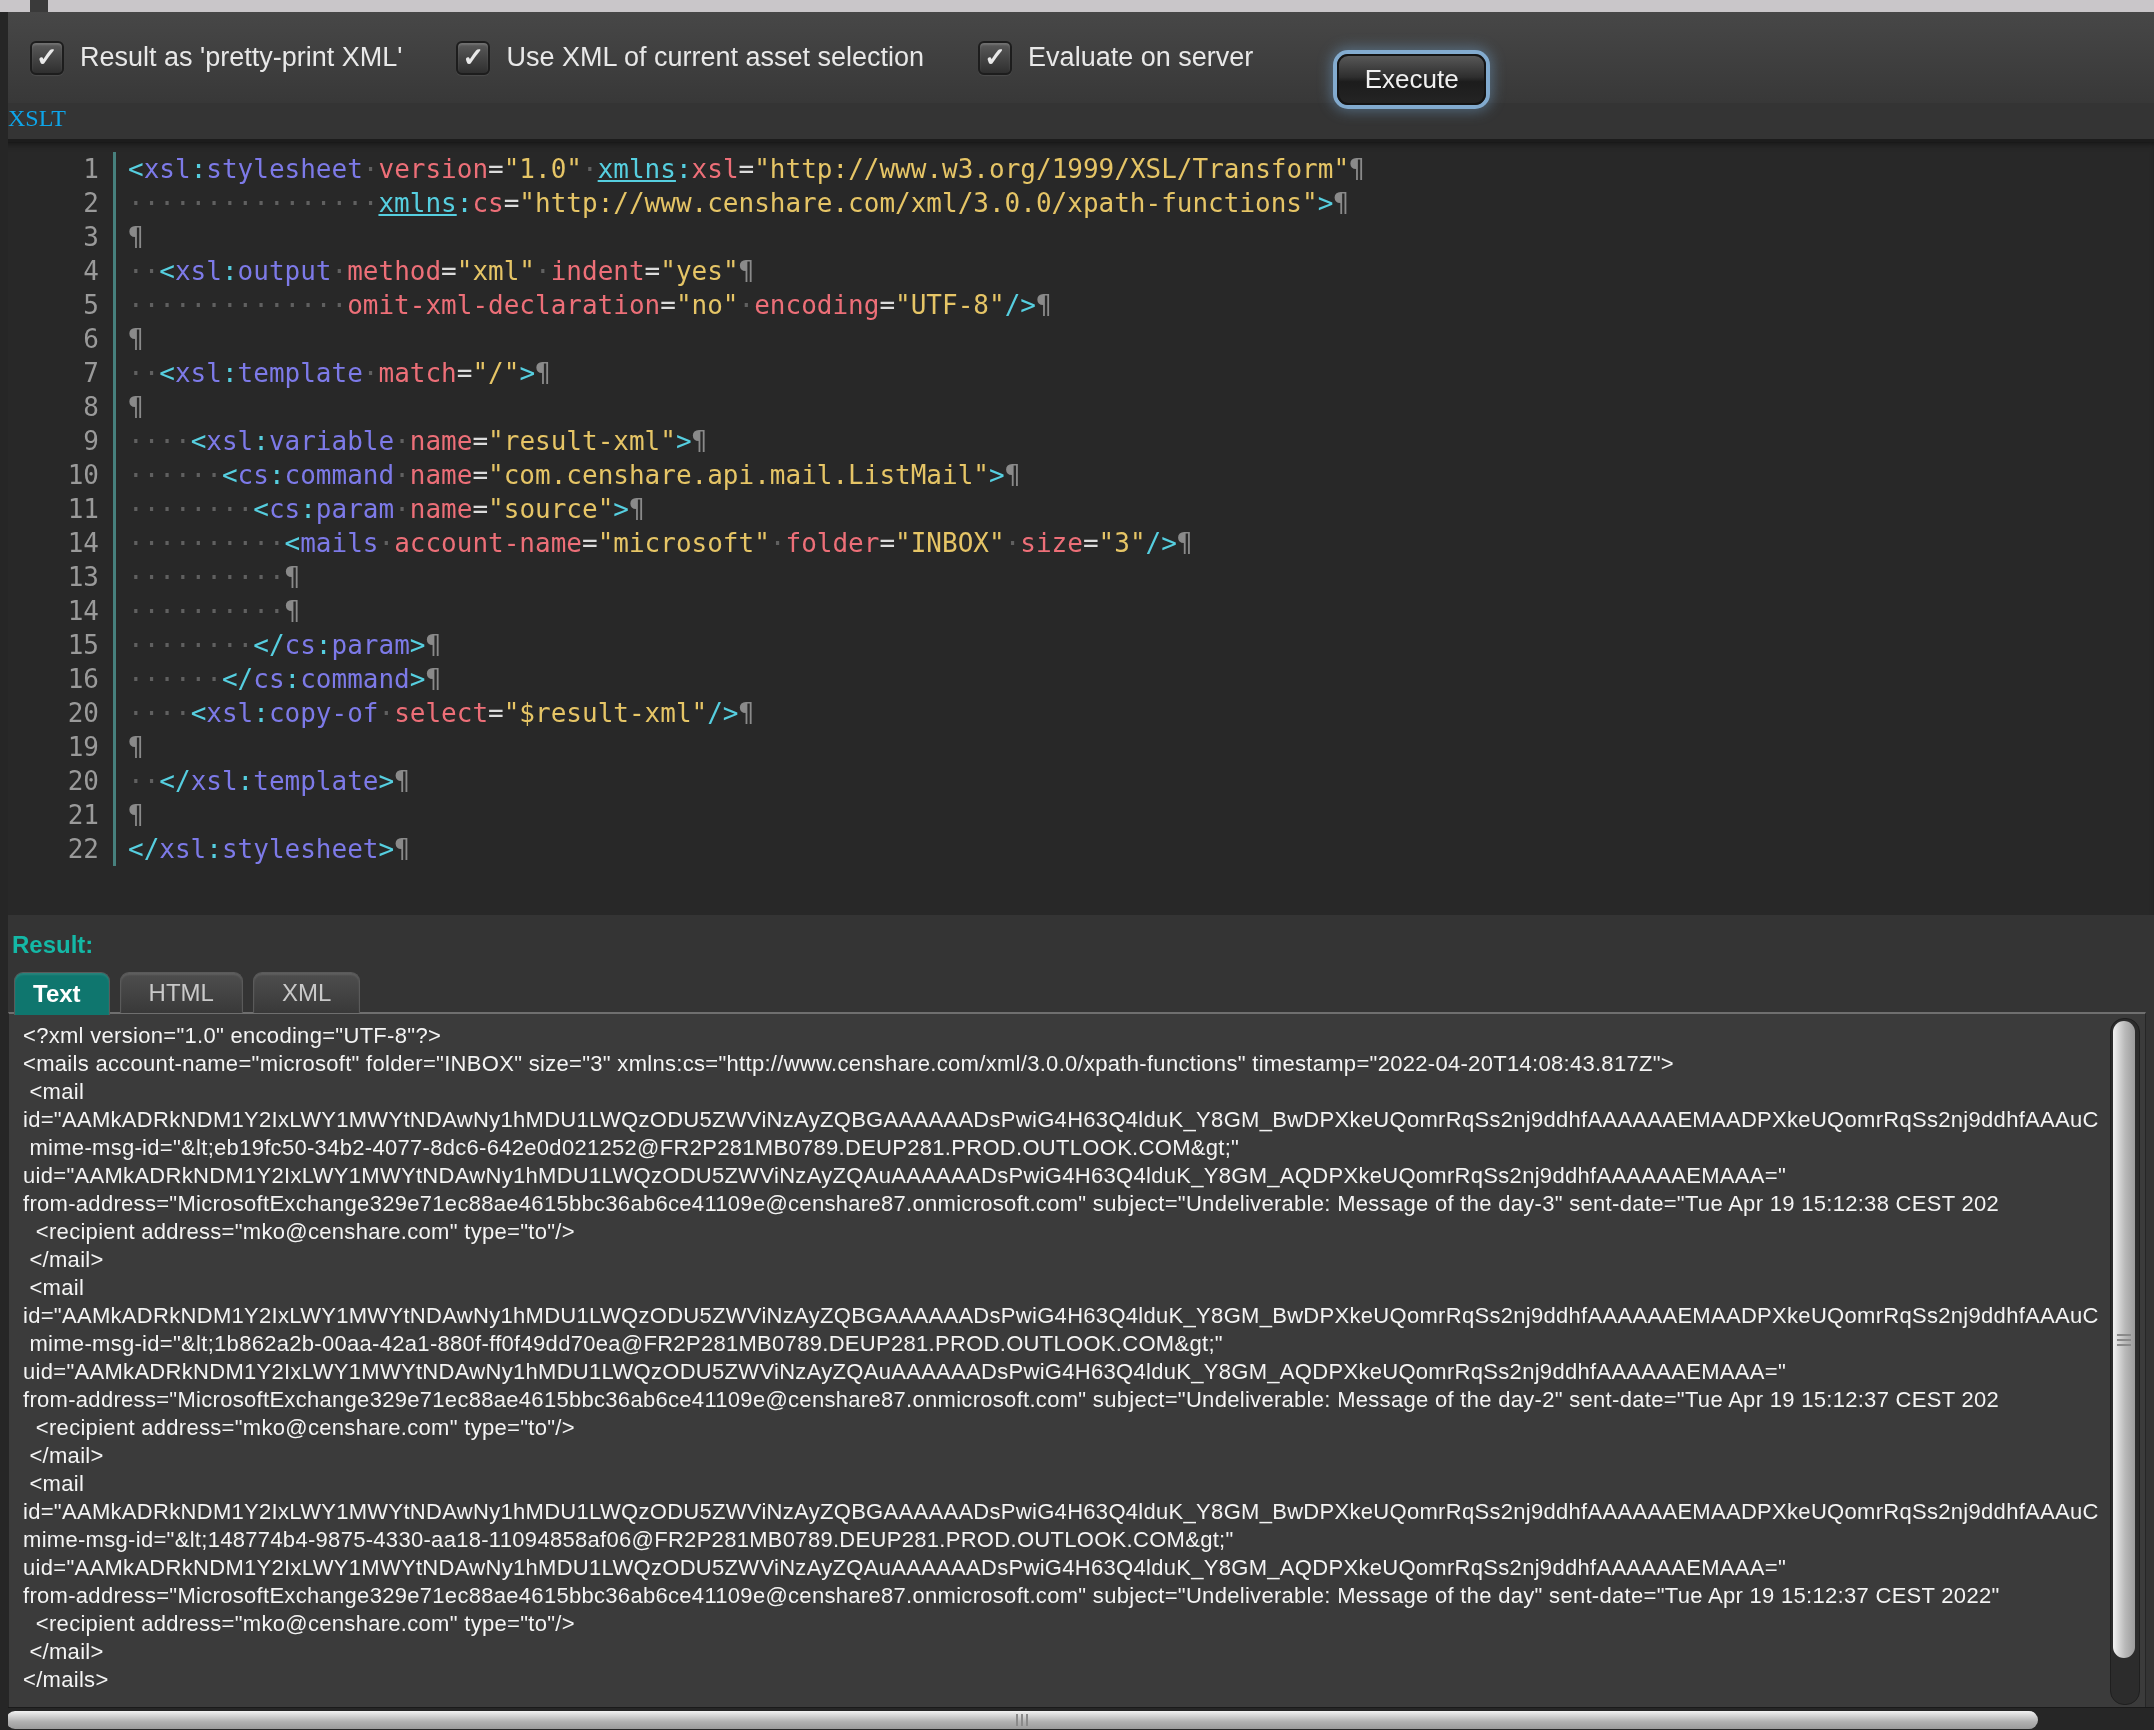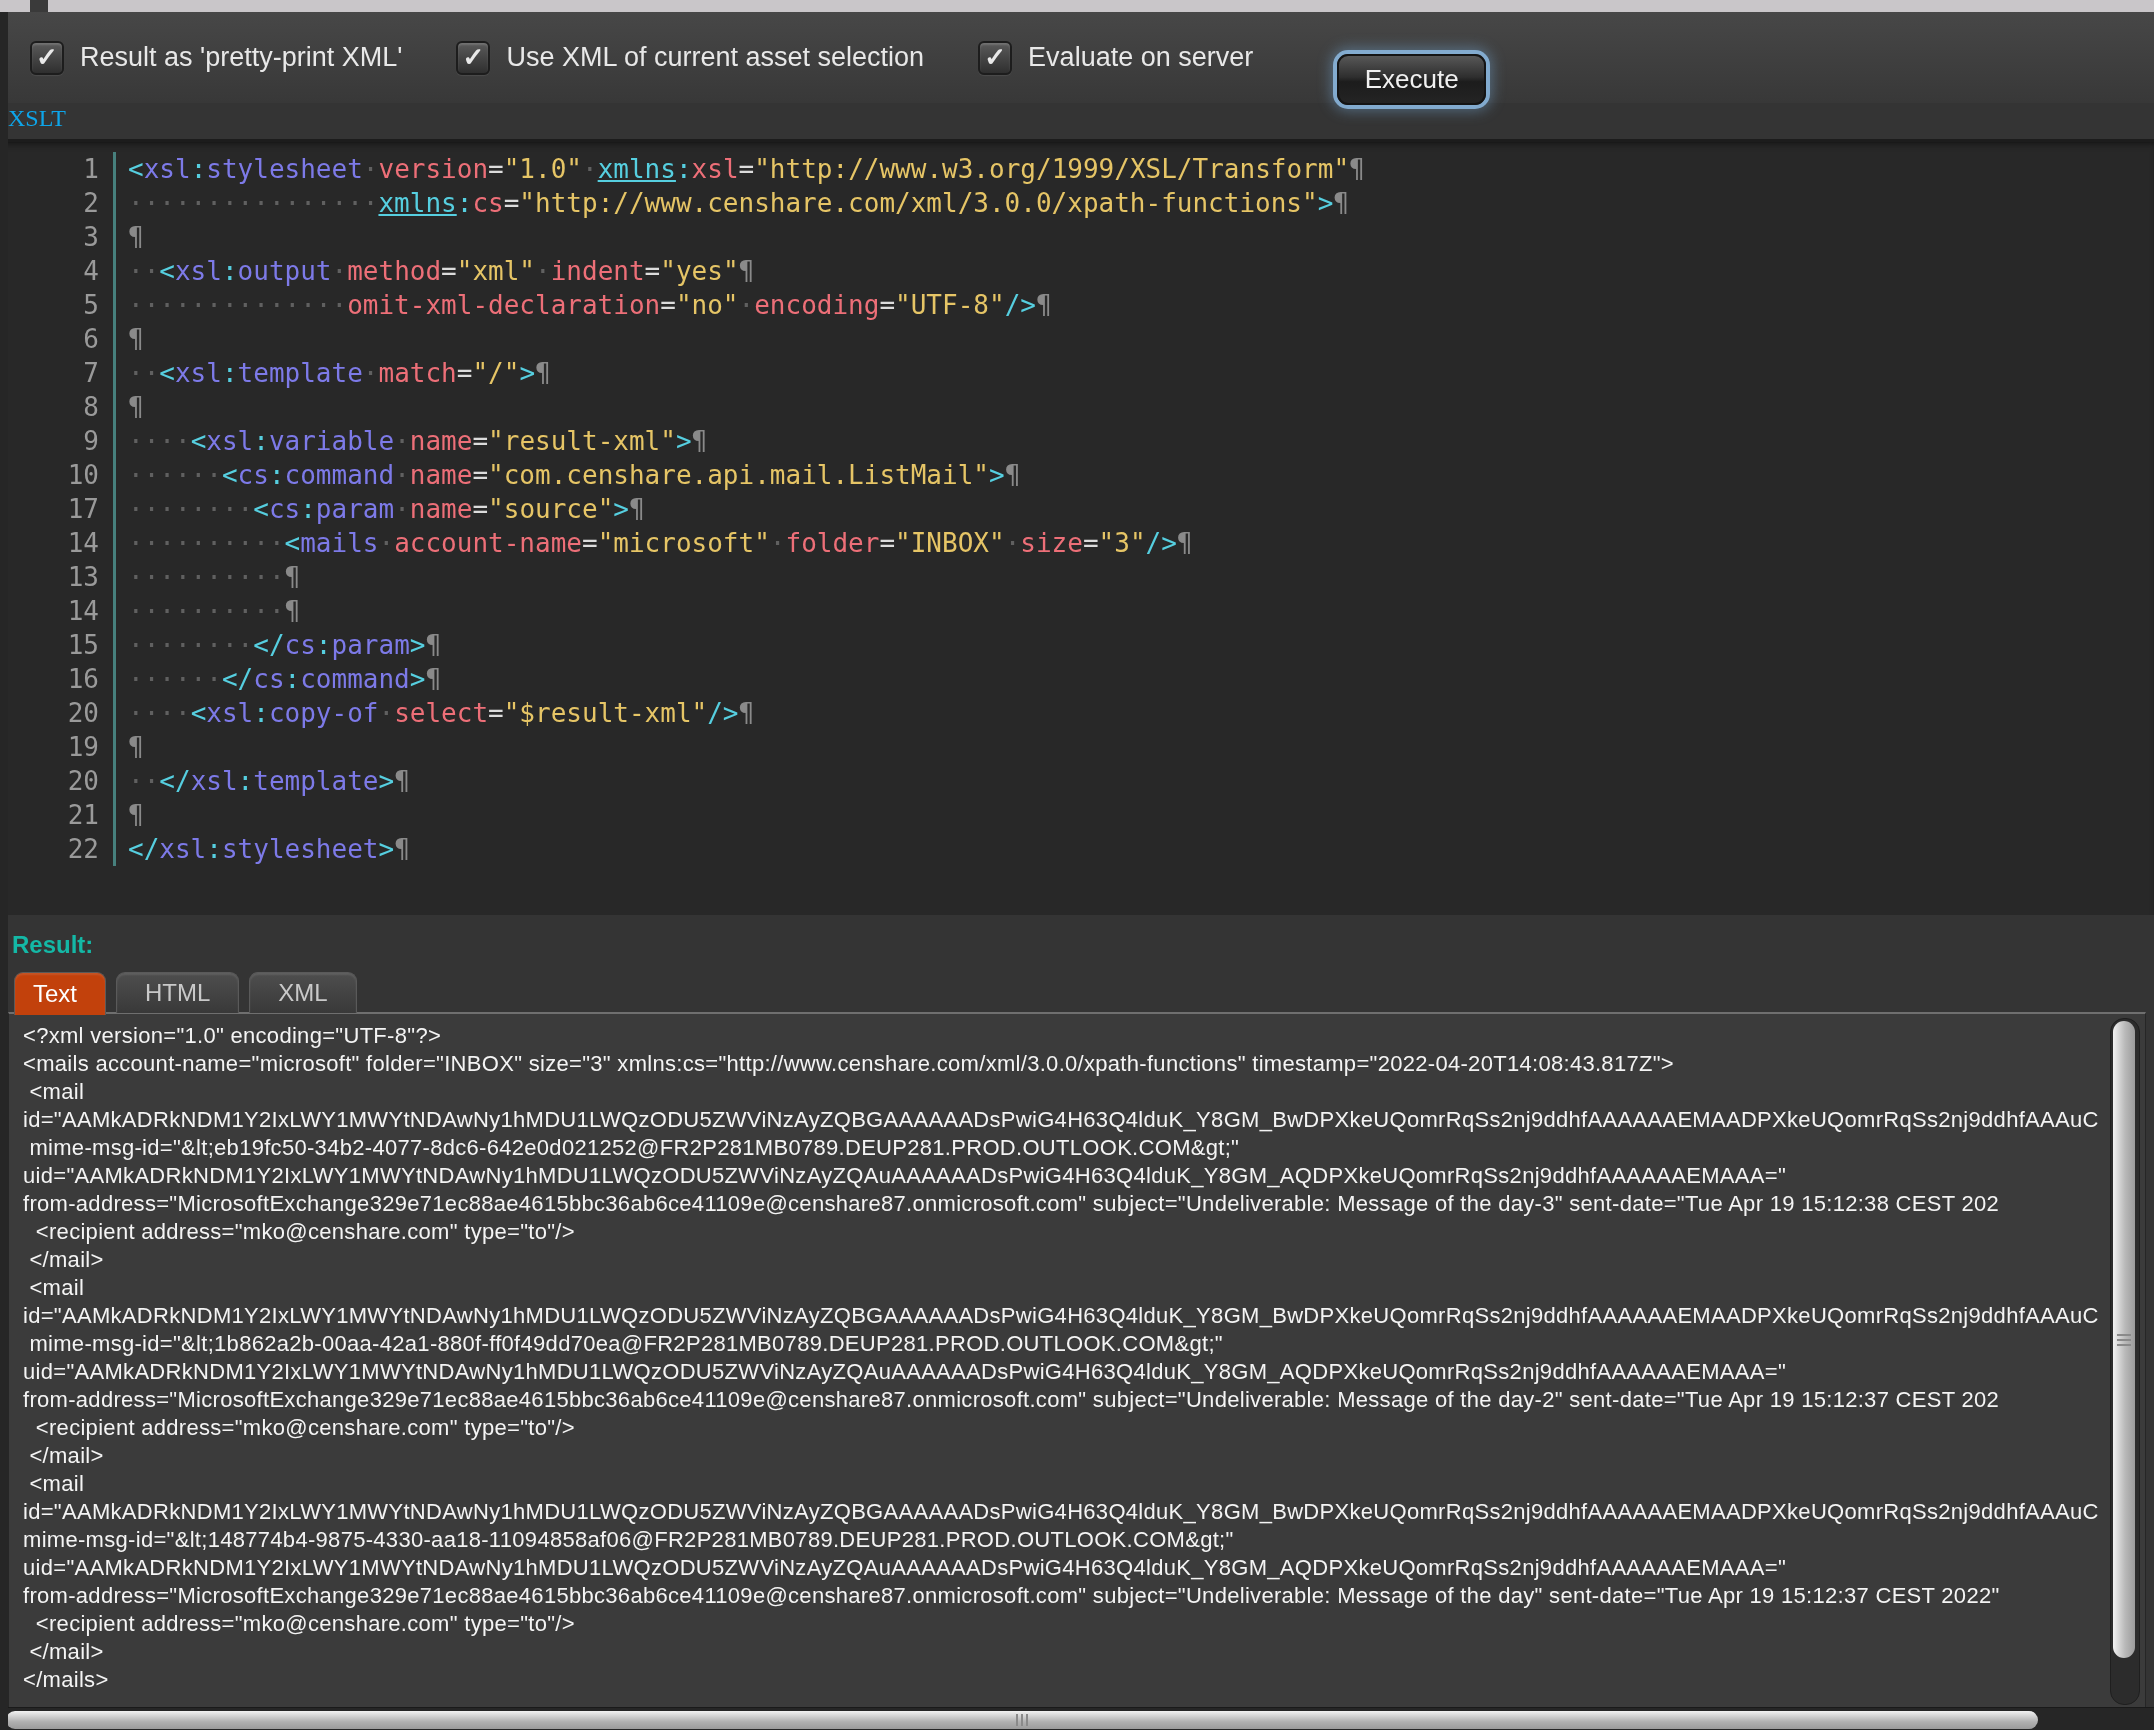--- a/index.html
+++ b/index.html
@@ -43,21 +43,21 @@
   .c-ws{color:#606060;}
   .c-pil{color:#8a8a8a;}
   .c-xm{color:#56cfe0;text-decoration:underline;}
   
   .resultlabel{position:absolute;left:12px;top:931px;color:#14b8a6;font-size:24px;font-weight:bold;}
   .tabs{position:absolute;left:14px;top:972px;height:40px;display:flex;gap:10px;z-index:5;}
   .tab{height:40px;padding:0 28px;display:flex;align-items:center;justify-content:center;
        font-size:24px;color:#c9c9c9;background:linear-gradient(#4e4e4e,#393939);
        border:1px solid #5a5a5a;border-bottom:none;border-radius:9px 9px 0 0;
        box-shadow:inset 0 2px 2px rgba(255,255,255,.10);cursor:pointer;}
-  .tab.active{background:#c2410c;color:#ffffff;font-weight:normal;height:42px;padding-left:18px;}
+  .tab.active{background:#0f766e;color:#ffffff;font-weight:bold;height:42px;padding-left:18px;}
   .panel{position:absolute;left:8px;top:1012px;width:2138px;height:695px;background:#3b3b3b;
          border-top:2px solid #6f6f6f;border-left:1px solid #262626;border-right:1px solid #262626;
          box-sizing:border-box;overflow:hidden;}
   .resulttext{position:absolute;left:14px;top:8px;width:2079px;height:679px;margin:0;
               overflow:hidden;white-space:pre;color:#f4f4f4;
               font-family:"Liberation Sans",sans-serif;font-size:22px;line-height:28px;letter-spacing:0.3px;}
   
   .vtrack{position:absolute;right:5px;top:4px;width:28px;height:685px;background:#2c2c2c;
           border-radius:14px;border:1px solid #1f1f1f;}
   .vthumb{position:absolute;left:2px;top:2px;width:22px;height:calc(100% - 48px);
@@ -143,21 +143,21 @@
         </div>
         <div class="cl">
           <span class="ln">9</span>
           <span class="ct"><span class="c-ws">····</span><span class="c-pun">&lt;</span><span class="c-tag">xsl</span><span class="c-pun">:</span><span class="c-tag">variable</span><span class="c-ws">·</span><span class="c-att">name</span><span class="c-eq">=</span><span class="c-val">"result-xml"</span><span class="c-pun">&gt;</span><span class="c-pil">¶</span></span>
         </div>
         <div class="cl">
           <span class="ln">10</span>
           <span class="ct"><span class="c-ws">······</span><span class="c-pun">&lt;</span><span class="c-tag">cs</span><span class="c-pun">:</span><span class="c-tag">command</span><span class="c-ws">·</span><span class="c-att">name</span><span class="c-eq">=</span><span class="c-val">"com.censhare.api.mail.ListMail"</span><span class="c-pun">&gt;</span><span class="c-pil">¶</span></span>
         </div>
         <div class="cl">
-          <span class="ln">17</span>
+          <span class="ln">11</span>
           <span class="ct"><span class="c-ws">········</span><span class="c-pun">&lt;</span><span class="c-tag">cs</span><span class="c-pun">:</span><span class="c-tag">param</span><span class="c-ws">·</span><span class="c-att">name</span><span class="c-eq">=</span><span class="c-val">"source"</span><span class="c-pun">&gt;</span><span class="c-pil">¶</span></span>
         </div>
         <div class="cl">
           <span class="ln">14</span>
           <span class="ct"><span class="c-ws">··········</span><span class="c-pun">&lt;</span><span class="c-tag">mails</span><span class="c-ws">·</span><span class="c-att">account-name</span><span class="c-eq">=</span><span class="c-val">"microsoft"</span><span class="c-ws">·</span><span class="c-att">folder</span><span class="c-eq">=</span><span class="c-val">"INBOX"</span><span class="c-ws">·</span><span class="c-att">size</span><span class="c-eq">=</span><span class="c-val">"3"</span><span class="c-pun">/&gt;</span><span class="c-pil">¶</span></span>
         </div>
         <div class="cl">
           <span class="ln">13</span>
           <span class="ct"><span class="c-ws">··········</span><span class="c-pil">¶</span></span>
         </div>

